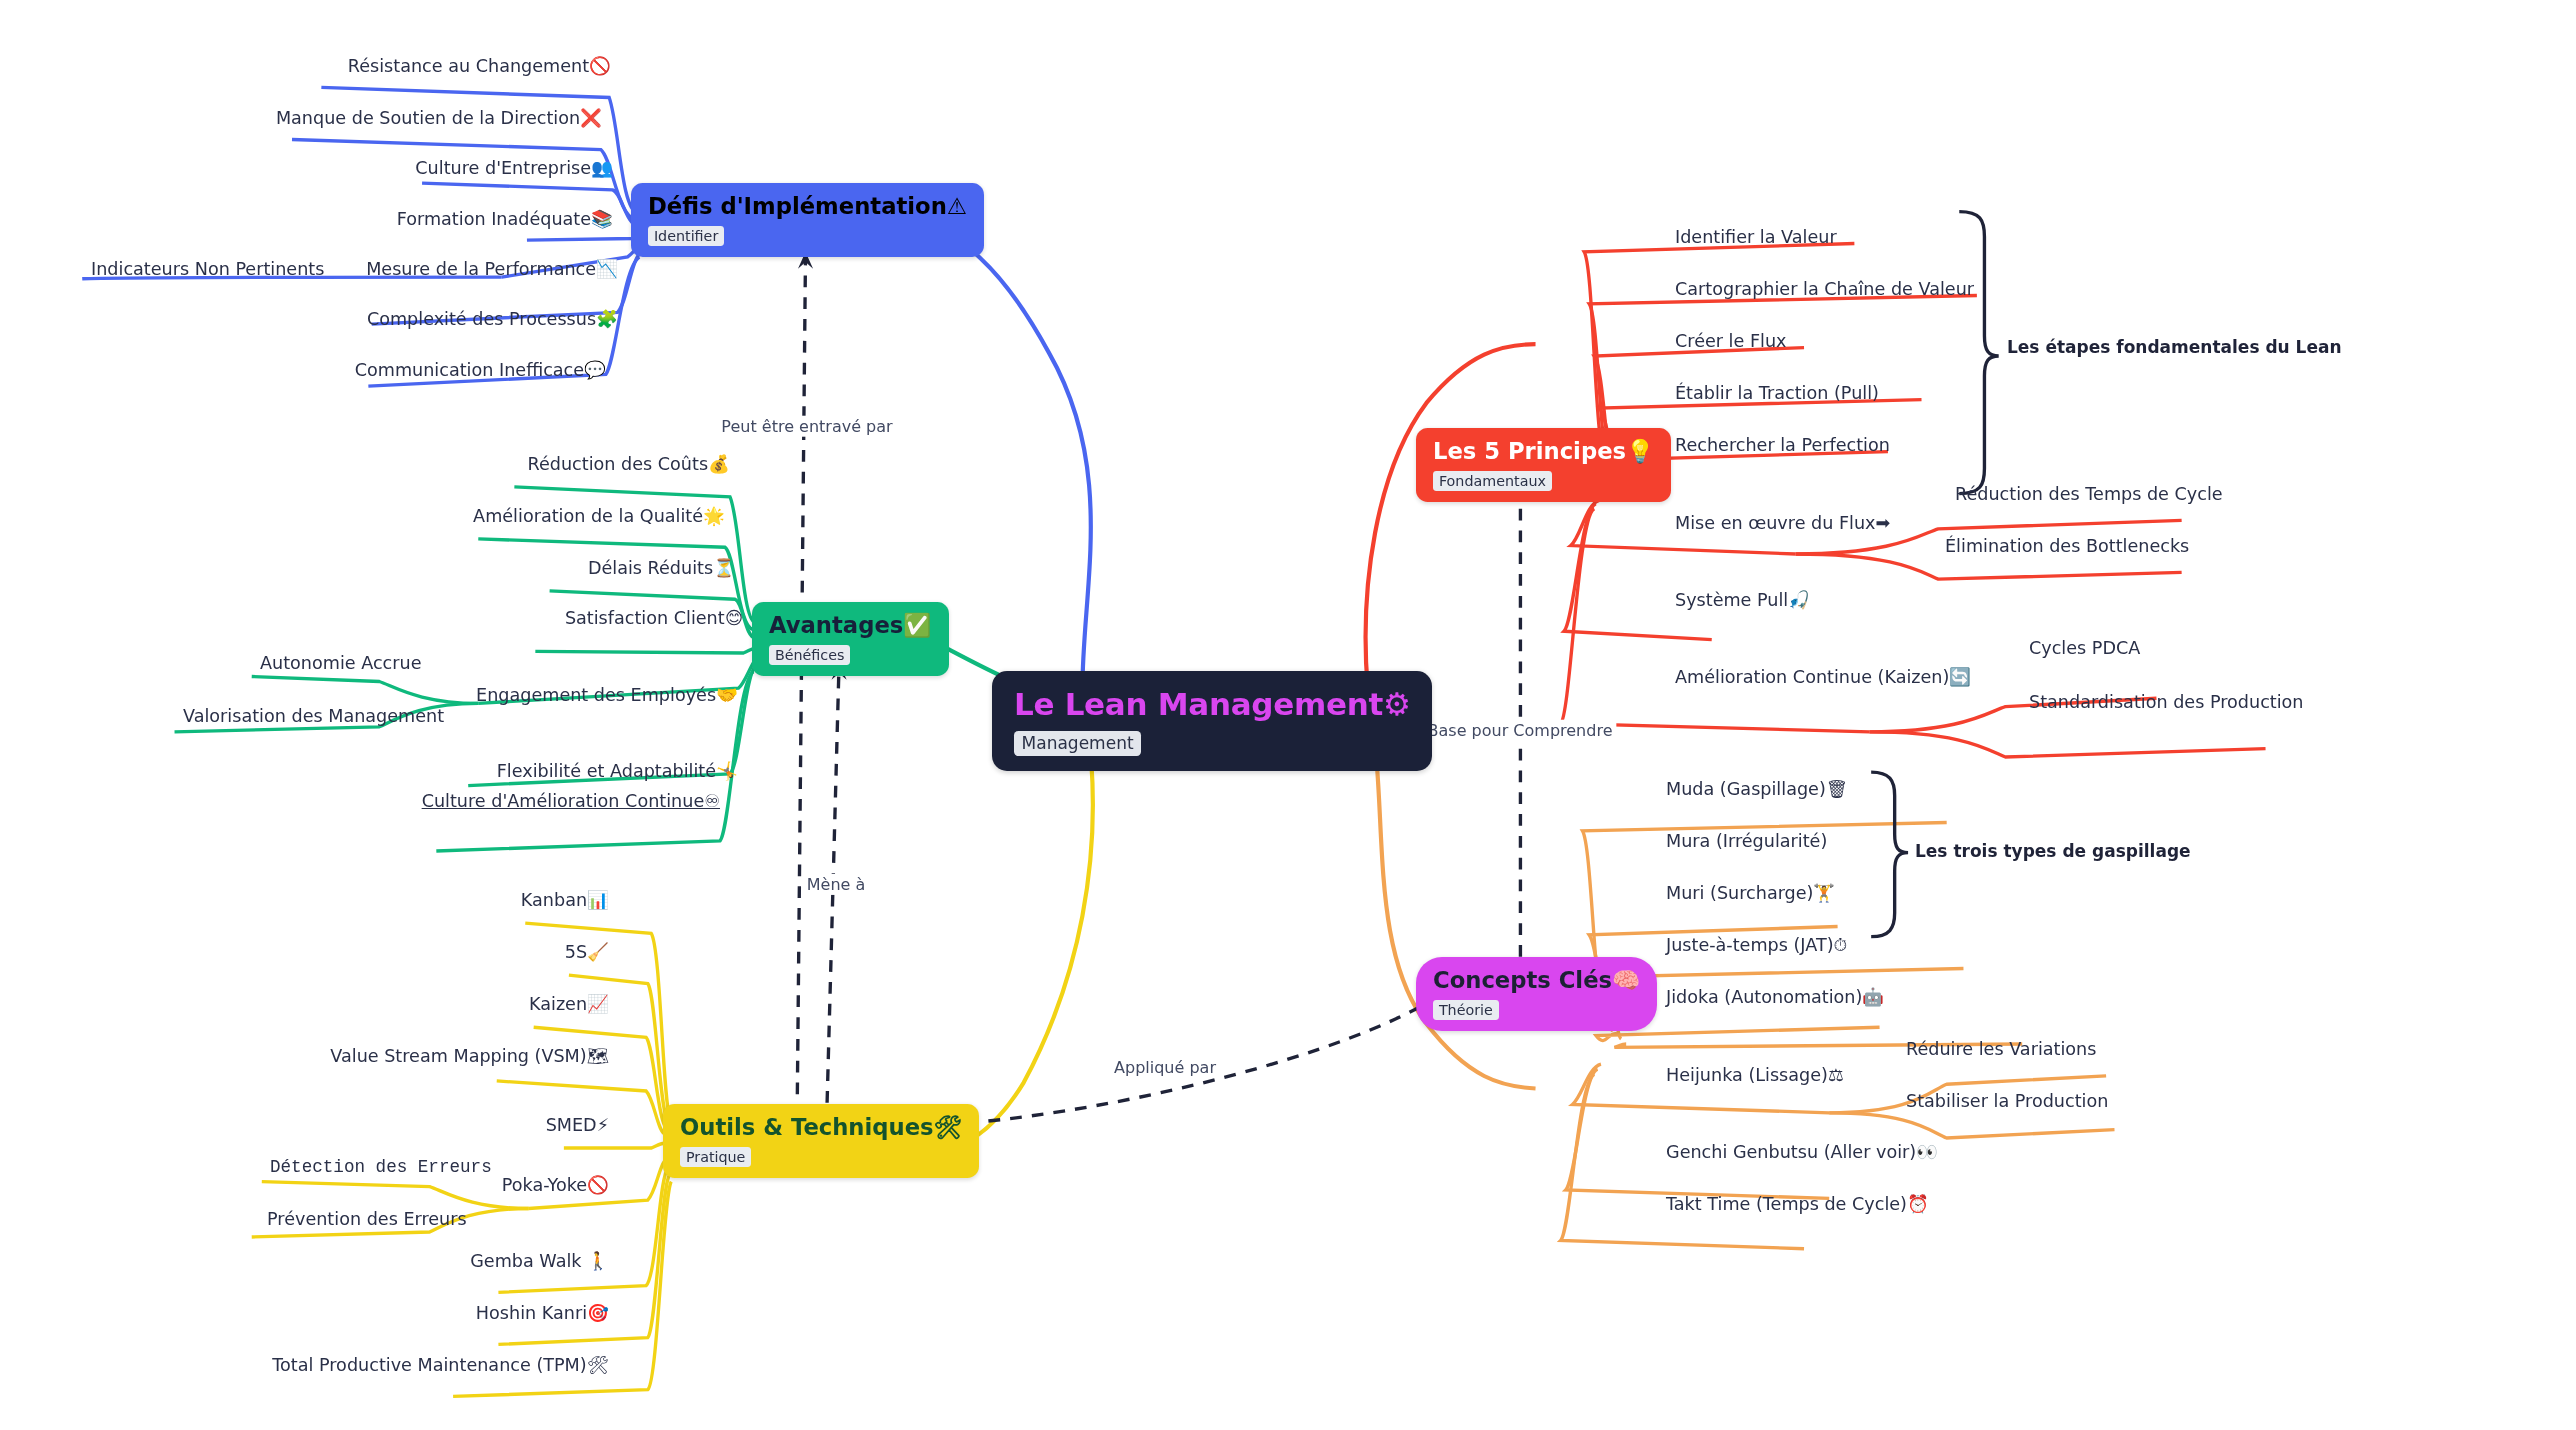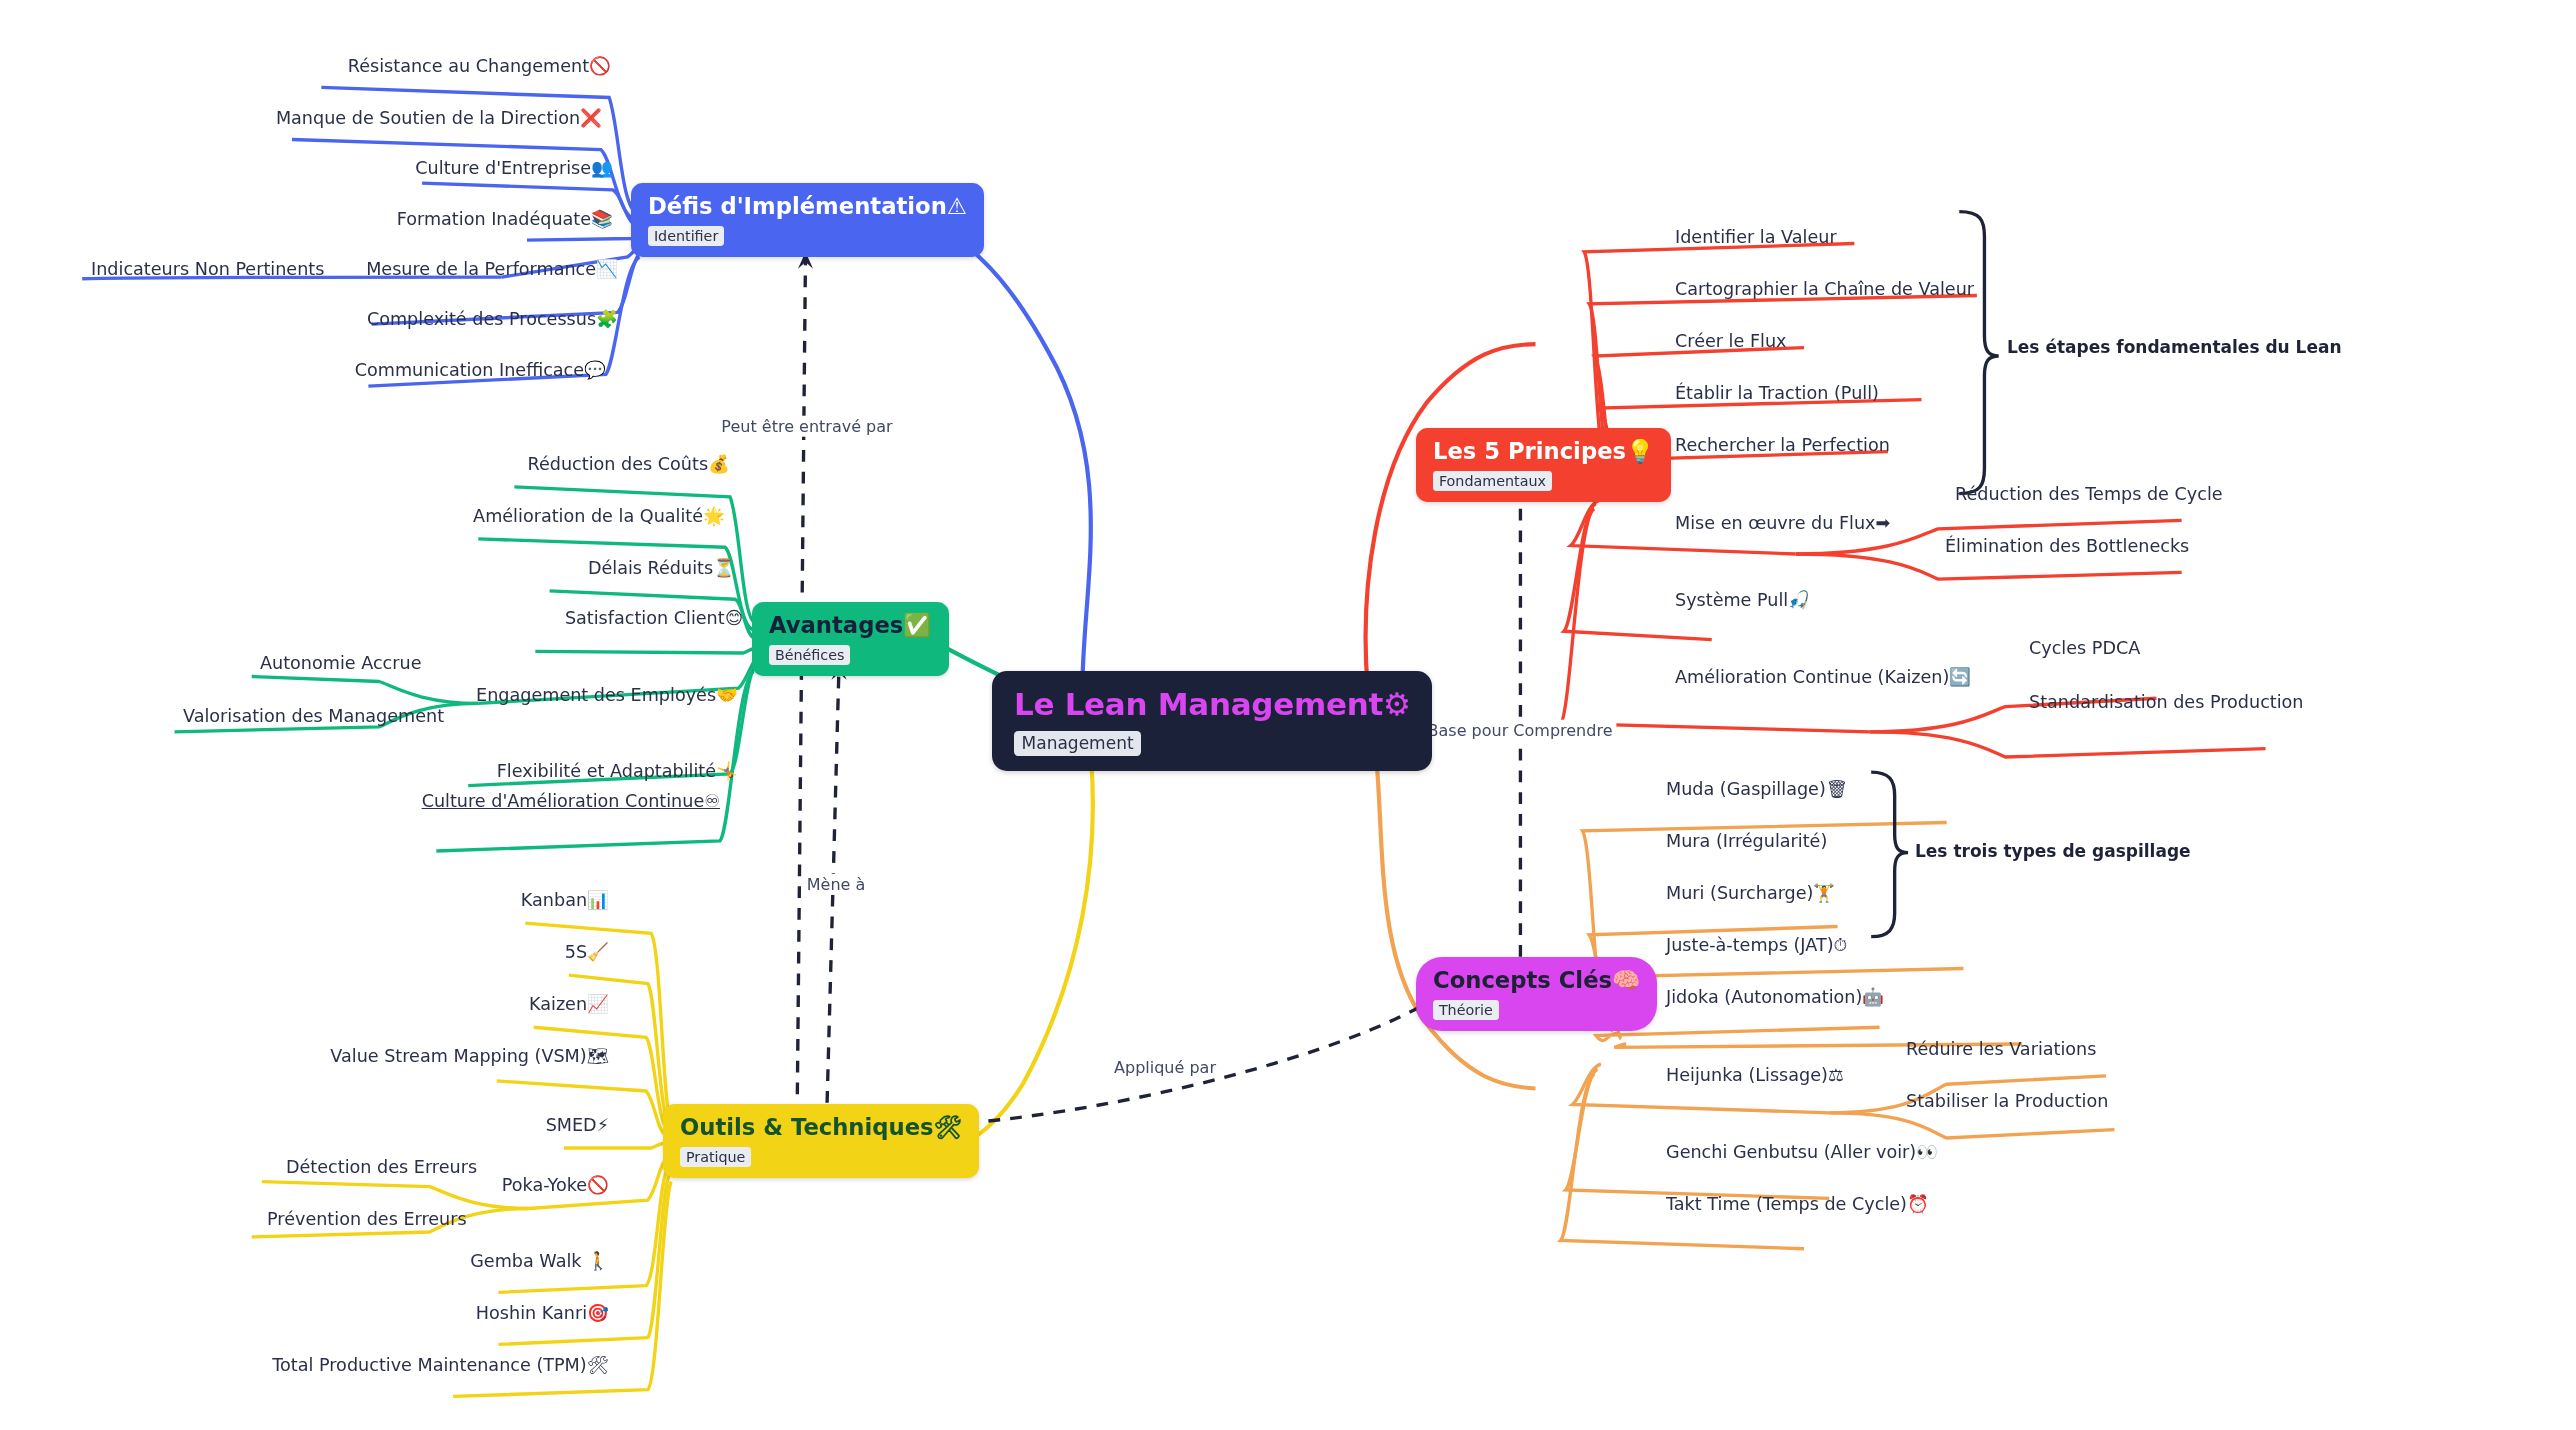--- a/index.html
+++ b/index.html
@@ -73,21 +73,21 @@
     display: inline-block;
     margin-top: 7.6px;
     background: #e9ecf1;
     color: #2b3147;
     font-size: 14.3px;
     padding: 1.7px 5.9px 2.5px 5.9px;
     border-radius: 3.4px;
     white-space: nowrap;
   }
   .b-defis  { background: #4a66f0; }
-  .b-defis  .branch-title { color: #ffffff; }
+  .b-defis  .branch-title { color: #000000; }
   .b-avant  { background: #0fb97d; }
   .b-avant  .branch-title { color: #17203a; }
   .b-outils { background: #f2d315; }
   .b-outils .branch-title { color: #14532d; }
   .b-princ  { background: #f4402e; }
   .b-princ  .branch-title { color: #ffffff; }
   .b-conc   { background: #d946ef; border-radius: 26px; }
   .b-conc   .branch-title { color: #1c2134; }
 
   
@@ -265,21 +265,21 @@
   </div>
   <div class="leaf r-anchor" style="left:609px; top:891px;">Kanban📊</div>
   <div class="leaf r-anchor" style="left:609px; top:943px;">5S🧹</div>
   <div class="leaf r-anchor" style="left:609px; top:995px;">Kaizen📈</div>
   <div class="leaf r-anchor" style="left:609px; top:1047px;">Value Stream Mapping (VSM)🗺</div>
   <div class="leaf r-anchor" style="left:609px; top:1116px;">SMED⚡</div>
   <div class="leaf r-anchor" style="left:609px; top:1176px;">Poka-Yoke🚫</div>
   <div class="leaf r-anchor" style="left:609px; top:1252px;">Gemba Walk 🚶</div>
   <div class="leaf r-anchor" style="left:609px; top:1304px;">Hoshin Kanri🎯</div>
   <div class="leaf r-anchor" style="left:609px; top:1356px;">Total Productive Maintenance (TPM)🛠</div>
-  <div class="leaf" style="left:286px; top:1158px;">Détection des Erreurs</div>
+  <div class="leaf" style="left:270px; top:1158px;font-family:Liberation Mono, monospace;">Détection des Erreurs</div>
   <div class="leaf" style="left:267px; top:1210px;">Prévention des Erreurs</div>
 
   <div class="branch-node b-princ" style="left:1416px; top:428px;">
     <div class="branch-title">Les 5 Principes💡</div>
     <div class="branch-badge">Fondamentaux</div>
   </div>
   <div class="leaf" style="left:1675px; top:228px;">Identifier la Valeur</div>
   <div class="leaf" style="left:1675px; top:280px;">Cartographier la Chaîne de Valeur</div>
   <div class="leaf" style="left:1675px; top:332px;">Créer le Flux</div>
   <div class="leaf" style="left:1675px; top:384px;">Établir la Traction (Pull)</div>

